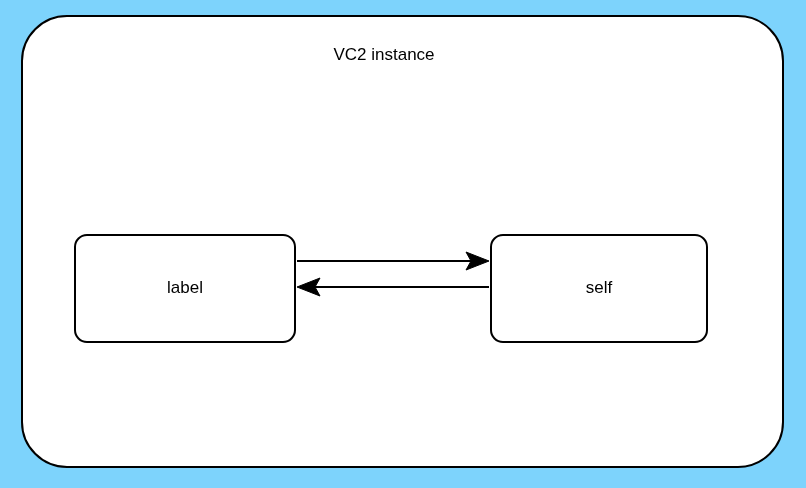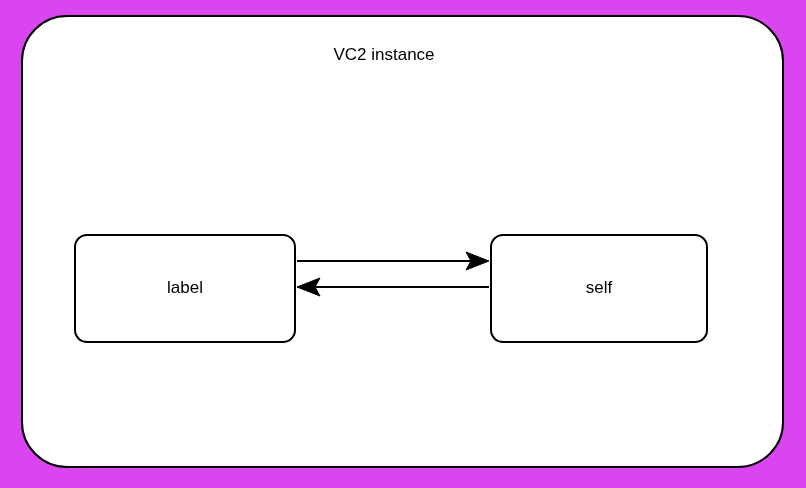--- a/index.html
+++ b/index.html
@@ -11,21 +11,21 @@
     width: 806px;
     height: 488px;
     overflow: hidden;
     font-family: "Liberation Sans", sans-serif;
     color: #000000;
   }
   #canvas {
     position: relative;
     width: 806px;
     height: 488px;
-    background: #d946ef;
+    background: #7dd3fc;
   }
   #diagram-svg {
     position: absolute;
     left: 0;
     top: 0;
     width: 806px;
     height: 488px;
     display: block;
   }
   .shape-stroke {

